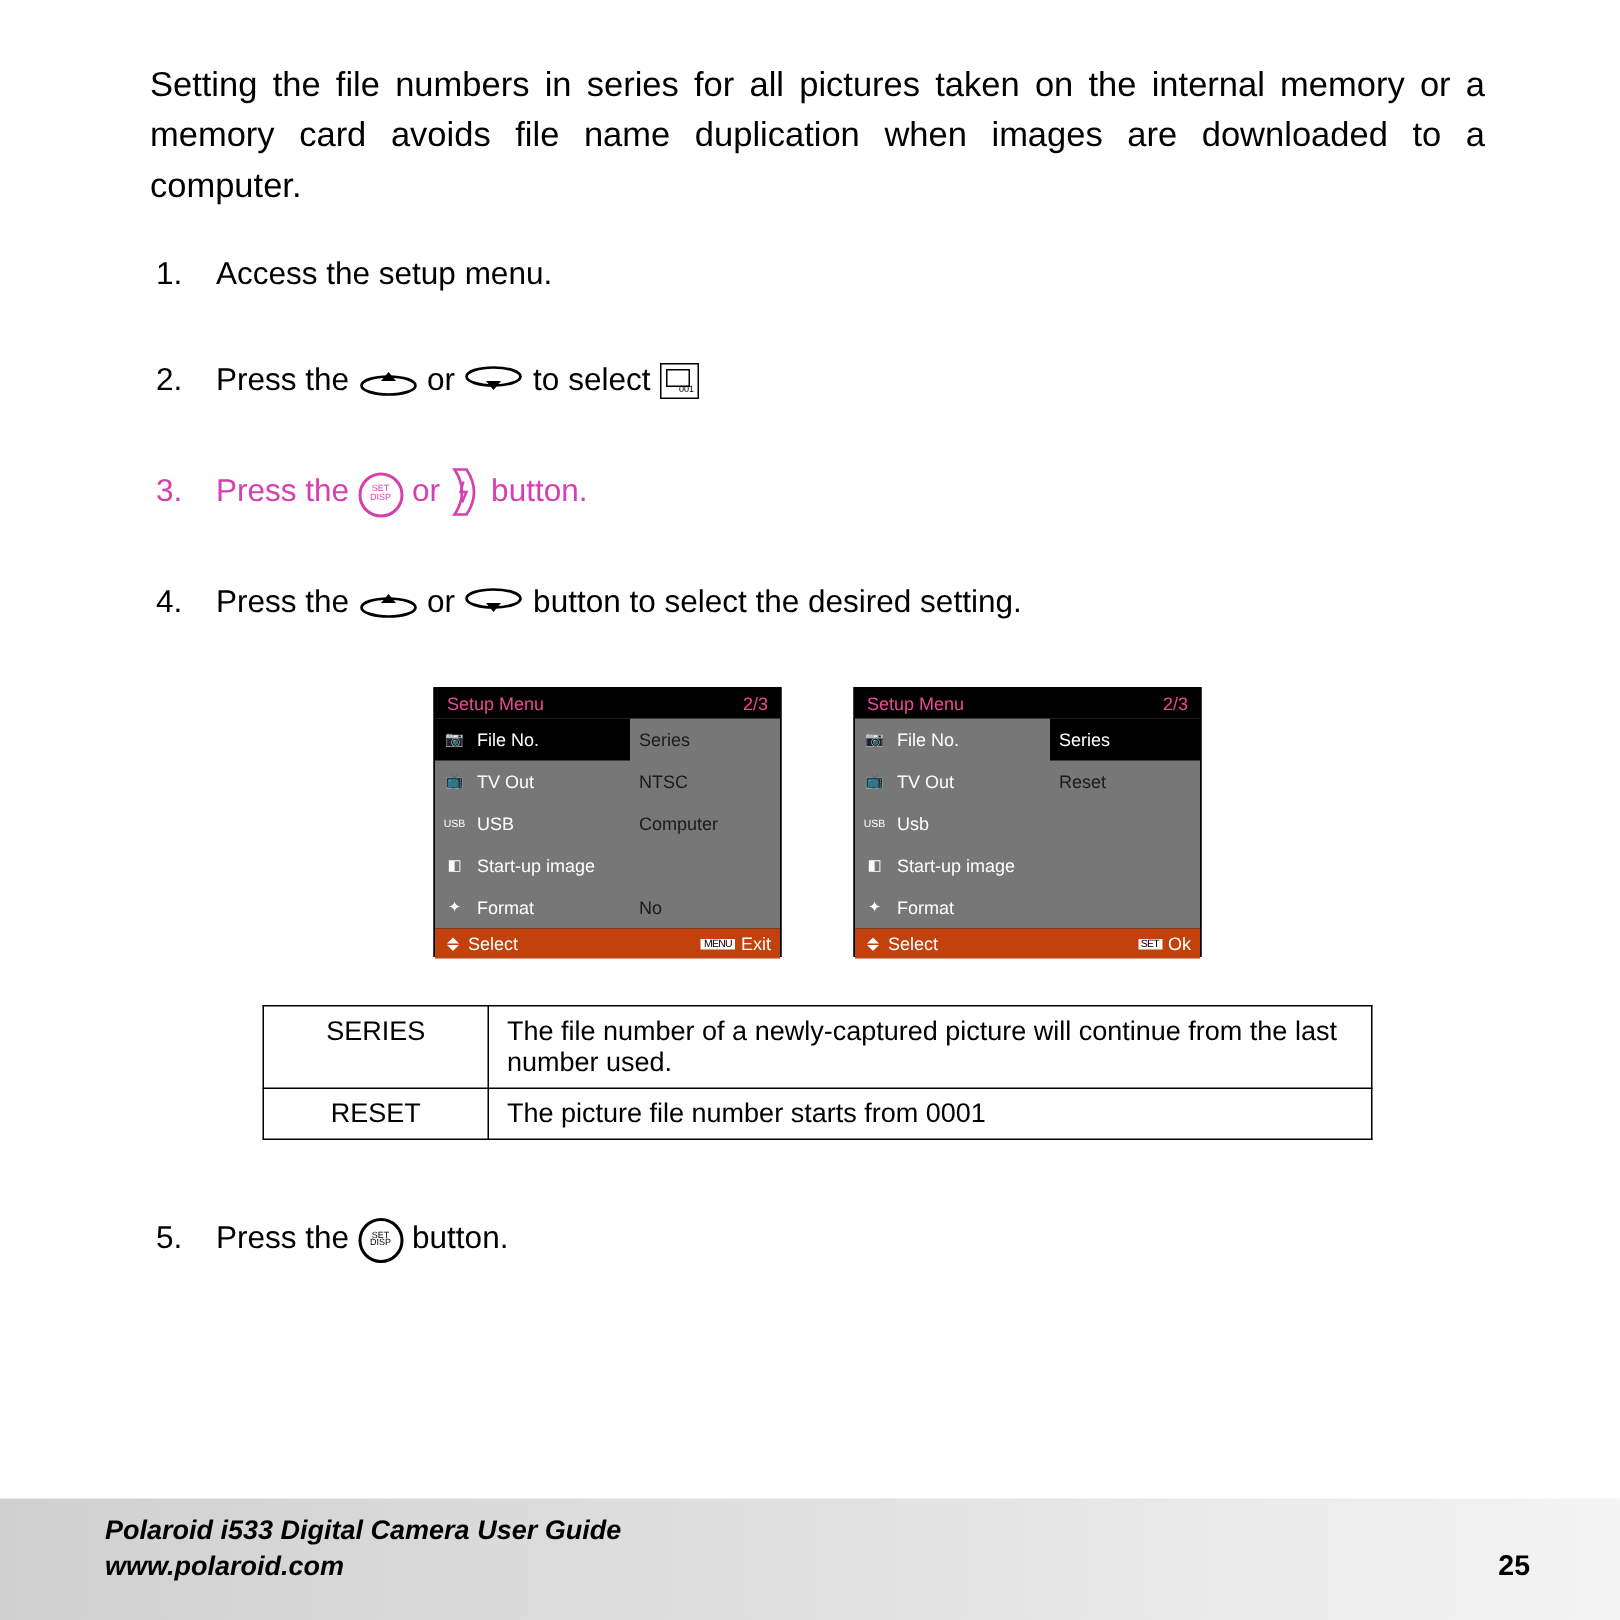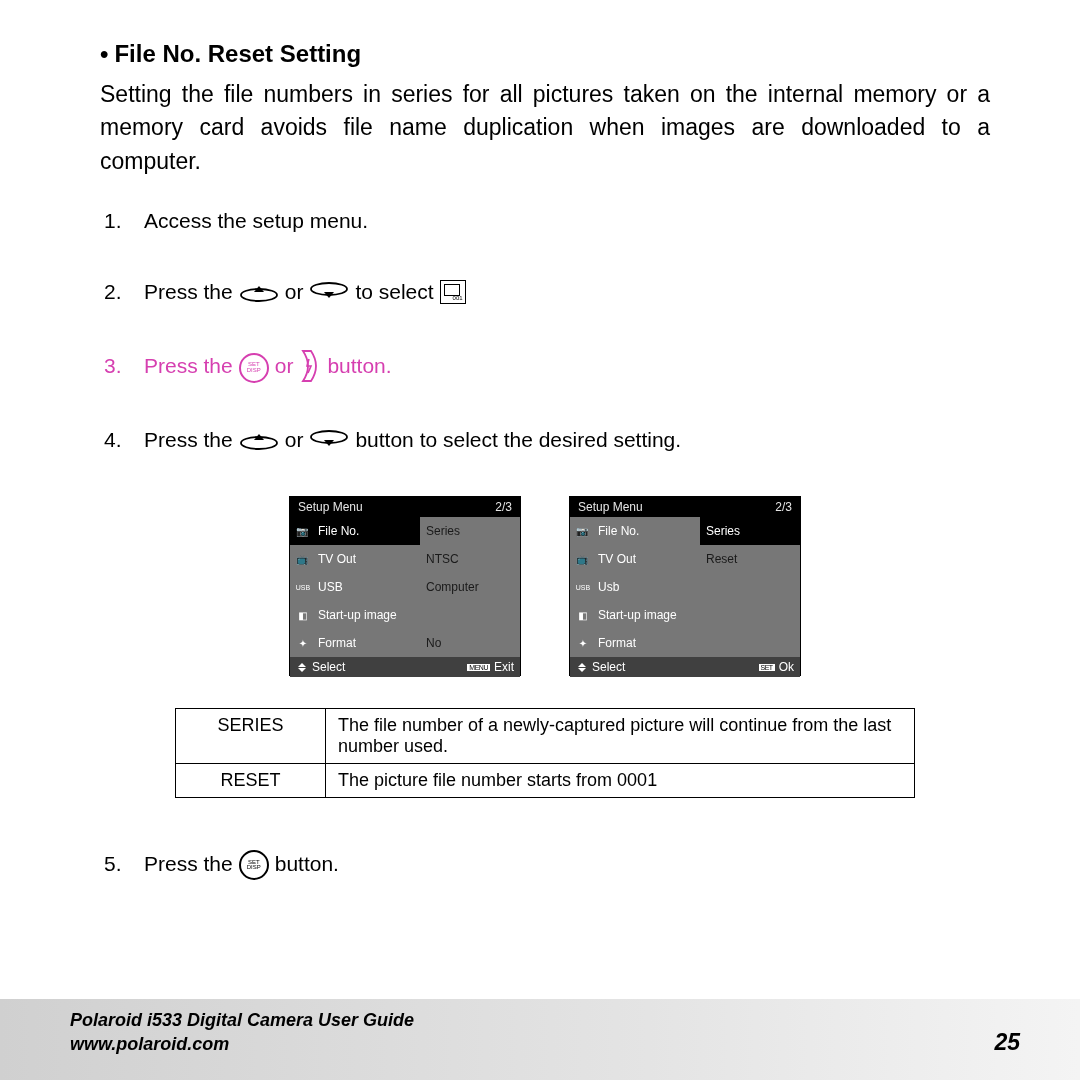--- a/index.html
+++ b/index.html
@@ -101,21 +101,21 @@
     color: #fff;
     font-size: 12px;
     font-family: Arial, sans-serif;
     display: flex;
     flex-direction: column;
     border: 1px solid #000;
   }
   .menu-header {
     display: flex;
     background: #000;
-    color: #e5e5e5;
+    color: #ec4899;
     padding: 3px 8px;
     font-size: 12px;
   }
   .menu-header .title { flex: 1; }
   .menu-header .page { padding: 0; }
   .menu-body {
     background: #777;
     flex: 1;
     display: flex;
     flex-direction: column;
@@ -151,21 +151,21 @@
     padding-left: 6px;
     height: 100%;
     color: #1a1a1a;
     font-size: 12px;
   }
   .menu-row .right.sel-right {
     background: #000;
     color: #fff;
   }
   .menu-footer {
-    background: #404040;
+    background: #c2410c;
     color: #fff;
     display: flex;
     align-items: center;
     padding: 3px 6px;
     font-size: 12px;
     gap: 4px;
   }
   .menu-footer .updown {
     width: 12px; height: 14px;
     display: inline-flex;
@@ -223,33 +223,29 @@
     justify-content: space-between;
     background: linear-gradient(90deg, #d0d0d0 0%, #e4e4e4 60%, #f4f4f4 100%);
   }
   .footer .left {
     font-style: italic;
     font-weight: bold;
     font-size: 18px;
     line-height: 1.3;
   }
   .footer .pagenum {
-    font-style: italic;
     font-weight: bold;
-    font-size: 23px;
+    font-size: 19px;
   }
 </style>
 </head>
 <body>
 
 <div class="page">
 
-  <div class="heading">
-    <span class="bullet">•</span><span>File No. Reset Setting</span>
-  </div>
 
   <p class="intro">Setting the file numbers in series for all pictures taken on the internal memory or a memory card avoids file name duplication when images are downloaded to a computer.</p>
 
   <div class="steps">
 
     <div class="step">
       <span class="num">1.</span>
       <span>Access the setup menu.</span>
     </div>
 

